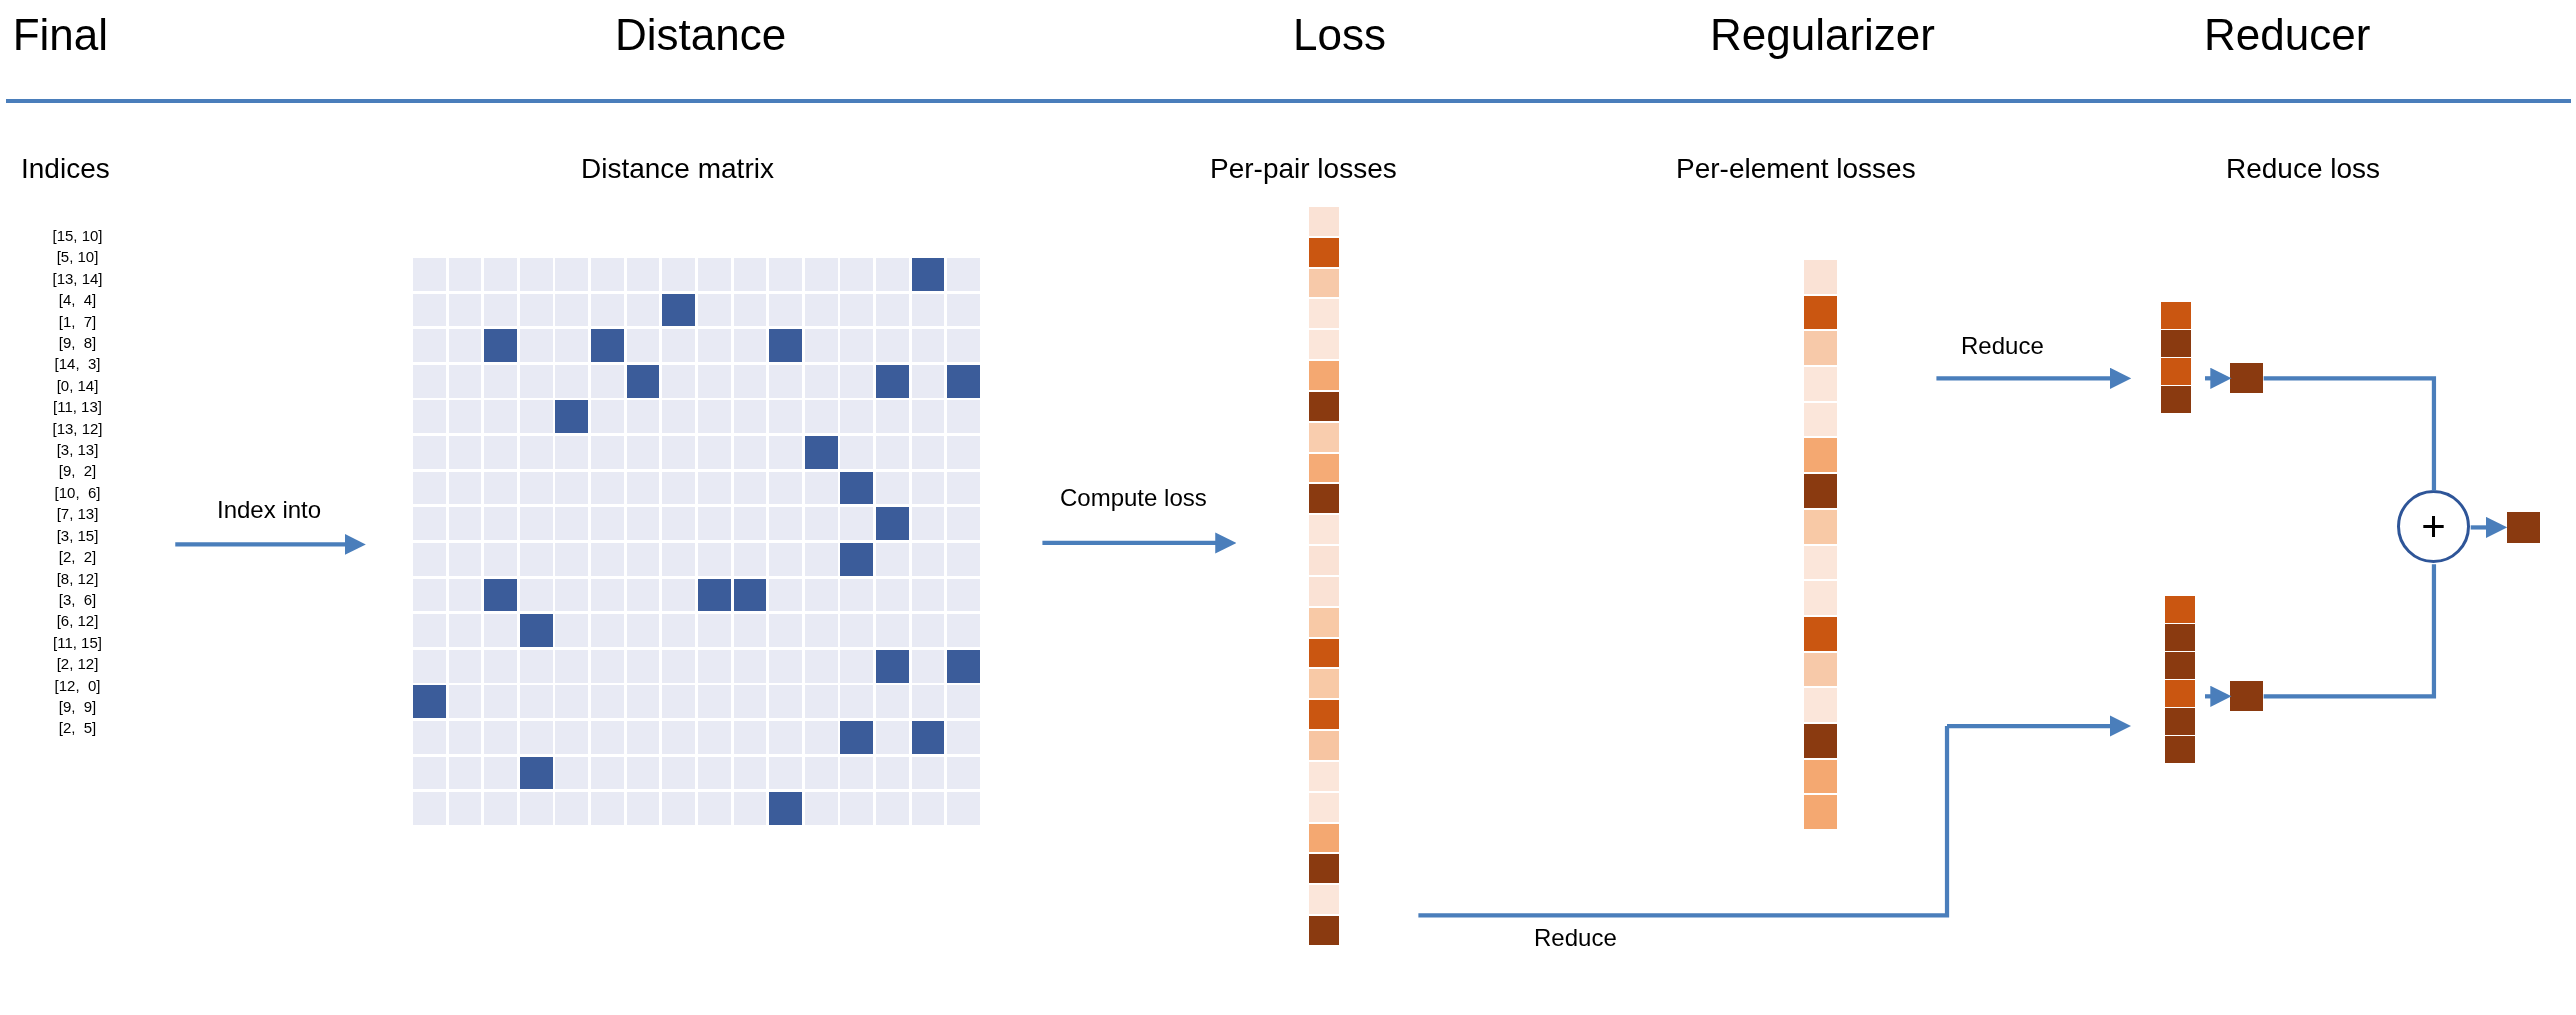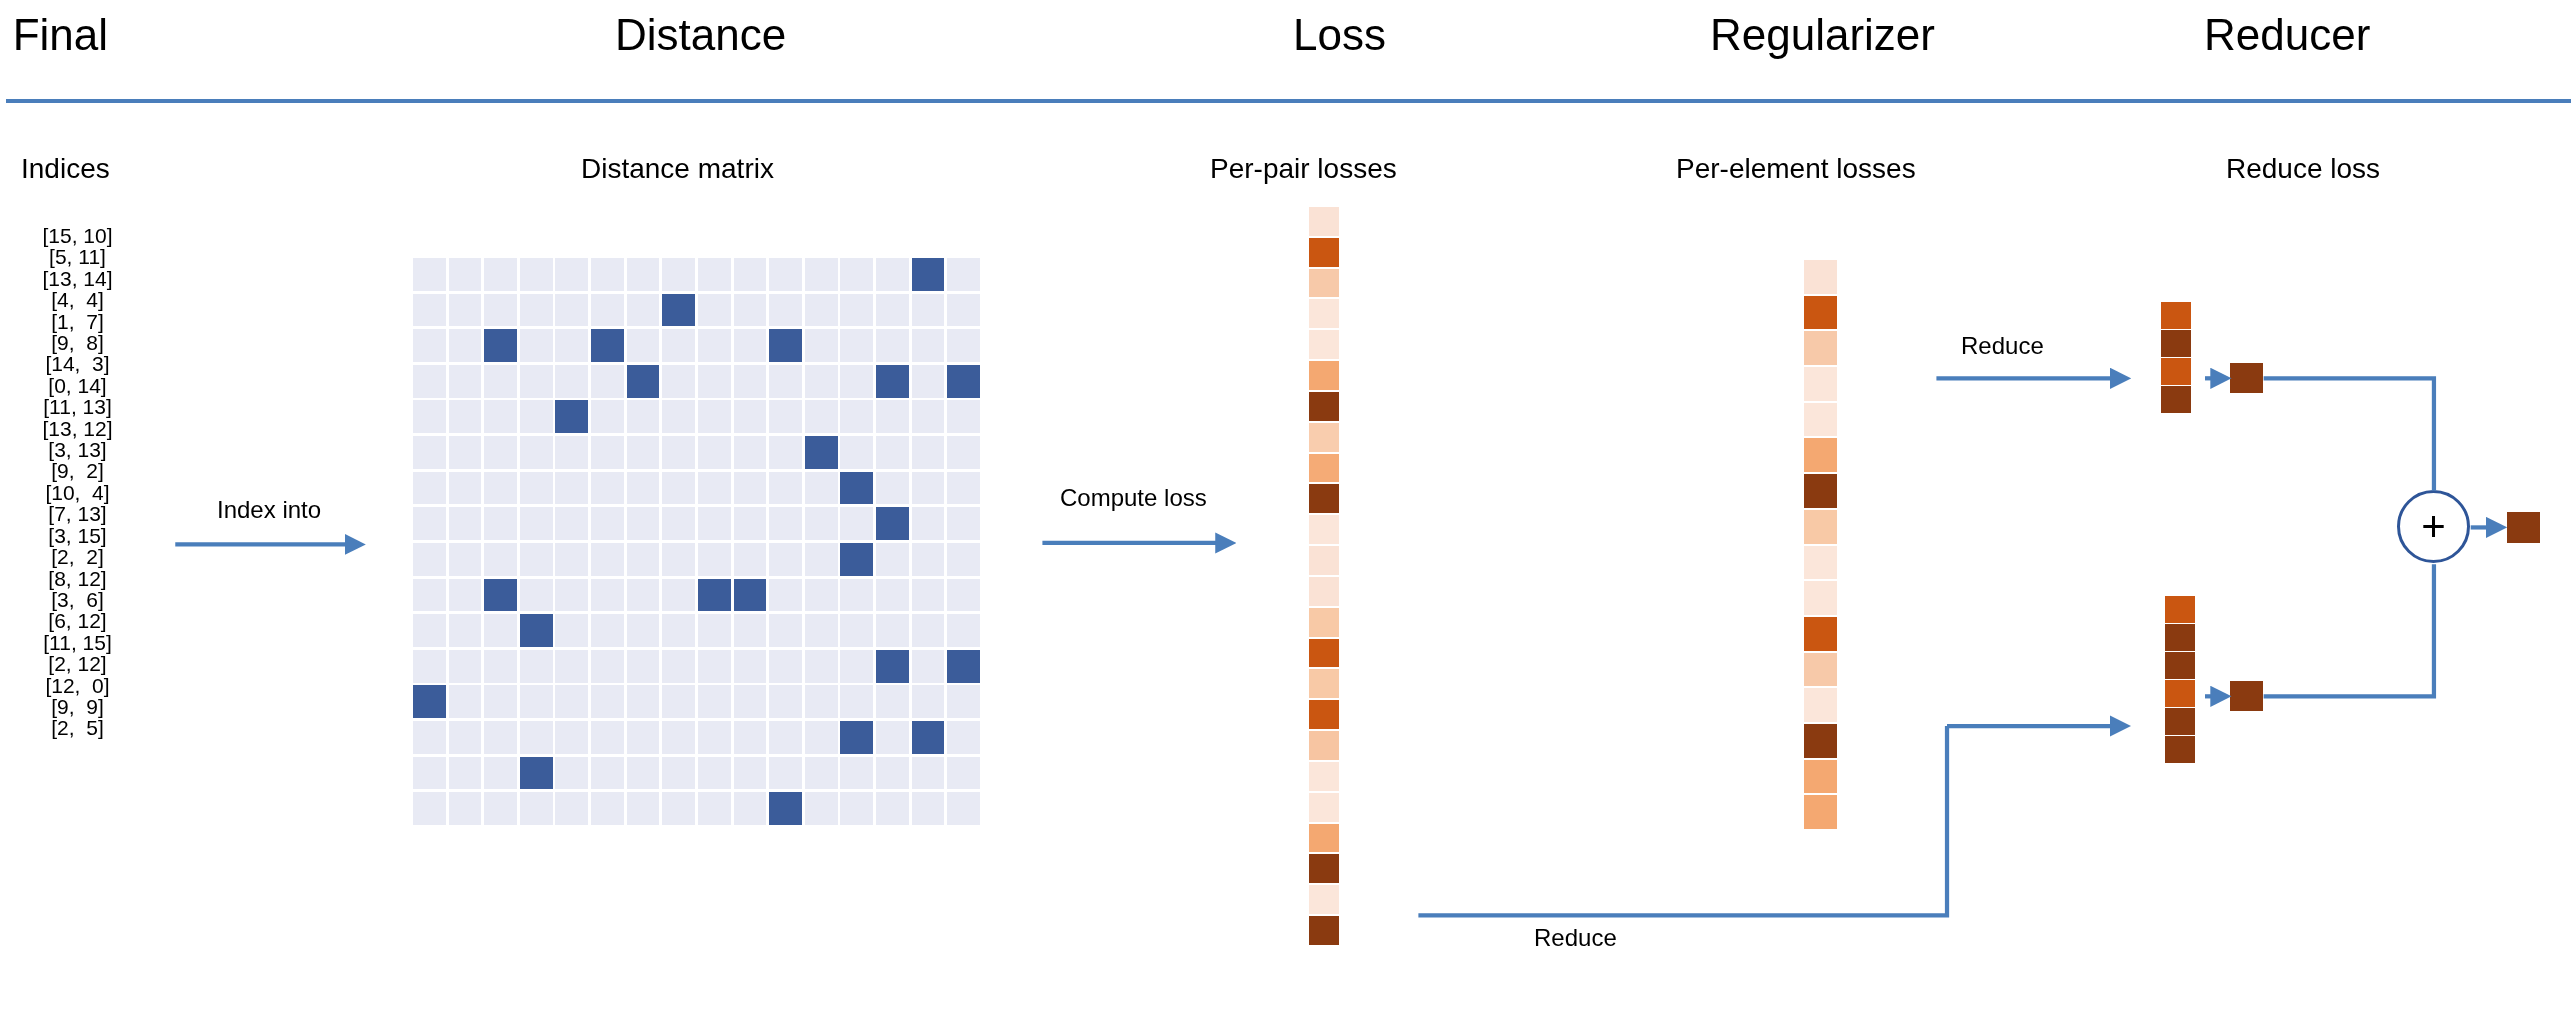--- a/index.html
+++ b/index.html
@@ -22,21 +22,21 @@
     position:absolute;font-size:28px;font-weight:400;line-height:1;
     white-space:nowrap;color:#000;
   }
 
   
   #indices-list{
     position:absolute;left:21px;top:225px;width:113px;
     text-align:center;
   }
   .index-row{
-    font-size:21px;line-height:21.4px;white-space:pre;
+    font-size:15px;line-height:21.4px;white-space:pre;
     font-family:"Liberation Sans", sans-serif;
   }
 
   
   #distance-matrix{
     position:absolute;left:413px;top:258px;width:567px;height:567px;
     display:grid;grid-template-columns:repeat(16,1fr);grid-template-rows:repeat(16,1fr);
     gap:2.8px;
   }
   #distance-matrix .cell{background:#e8eaf4;}
@@ -97,32 +97,32 @@
   <div>
     <div class="sub-title" style="left:21px;top:155px">Indices</div>
     <div class="sub-title" style="left:581px;top:155px">Distance matrix</div>
     <div class="sub-title" style="left:1210px;top:155px">Per-pair losses</div>
     <div class="sub-title" style="left:1676px;top:155px">Per-element losses</div>
     <div class="sub-title" style="left:2226px;top:155px">Reduce loss</div>
   </div>
 
   <div id="indices-list">
       <div class="index-row">[15, 10]</div>
-      <div class="index-row">[5, 11]</div>
+      <div class="index-row">[5, 10]</div>
       <div class="index-row">[13, 14]</div>
       <div class="index-row">[4,  4]</div>
       <div class="index-row">[1,  7]</div>
       <div class="index-row">[9,  8]</div>
       <div class="index-row">[14,  3]</div>
       <div class="index-row">[0, 14]</div>
       <div class="index-row">[11, 13]</div>
       <div class="index-row">[13, 12]</div>
       <div class="index-row">[3, 13]</div>
       <div class="index-row">[9,  2]</div>
-      <div class="index-row">[10,  4]</div>
+      <div class="index-row">[10,  6]</div>
       <div class="index-row">[7, 13]</div>
       <div class="index-row">[3, 15]</div>
       <div class="index-row">[2,  2]</div>
       <div class="index-row">[8, 12]</div>
       <div class="index-row">[3,  6]</div>
       <div class="index-row">[6, 12]</div>
       <div class="index-row">[11, 15]</div>
       <div class="index-row">[2, 12]</div>
       <div class="index-row">[12,  0]</div>
       <div class="index-row">[9,  9]</div>

